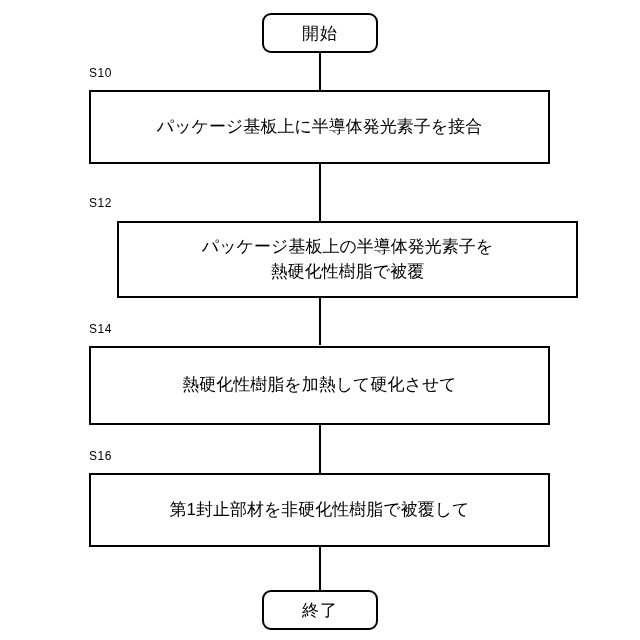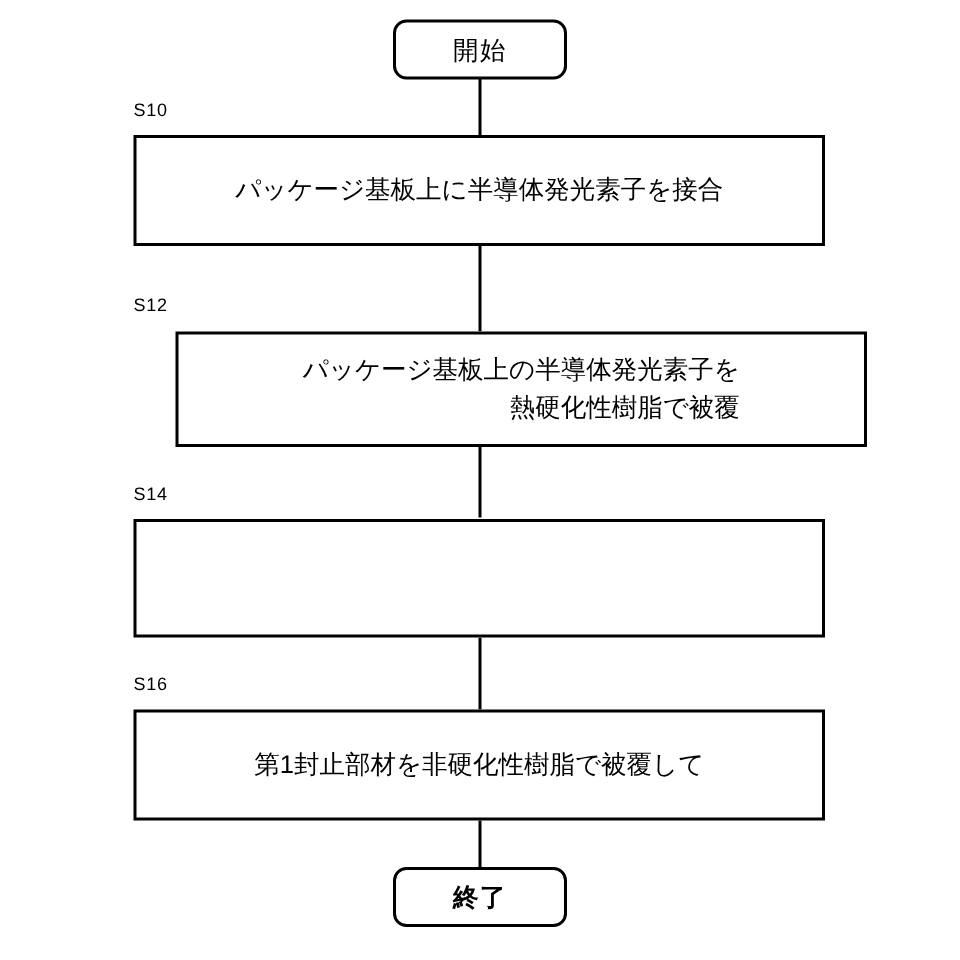--- a/index.html
+++ b/index.html
@@ -41,21 +41,20 @@
     align-items: center;
     justify-content: center;
     text-align: center;
     font-size: 17px;
     color: #000000;
     line-height: 1.45;
     padding: 4px 10px;
   }
   .process .line2 {
     display: block;
-    text-align: right;
   }
   
   .step-label {
     position: absolute;
     font-size: 12px;
     color: #000000;
     letter-spacing: 0.5px;
     white-space: nowrap;
   }
   
@@ -95,27 +94,28 @@
   <div class="process" style="left:89px; top:221px; width:461px; height:77px;margin-left:28px;">
     <div>
       <span>パッケージ基板上の半導体発光素子を</span>
       <span class="line2">熱硬化性樹脂で被覆</span>
     </div>
   </div>
 
   <div class="step-label" style="left:89px; top:322px;">S14</div>
   <div class="process" style="left:89px; top:346px; width:461px; height:79px;">
     <div>
+      <span>熱硬化性樹脂を加熱して硬化させて</span>
     </div>
   </div>
 
   <div class="step-label" style="left:89px; top:449px;">S16</div>
   <div class="process" style="left:89px; top:473px; width:461px; height:74px;">
     <div>
       <span>第1封止部材を非硬化性樹脂で被覆して</span>
     </div>
   </div>
 
-  <div class="terminator" style="left:262px; top:578px; width:116px; height:40px;font-weight:bold;">
+  <div class="terminator" style="left:262px; top:590px; width:116px; height:40px;">
     <span>終了</span>
   </div>
 
 </div>
 
 </body></html>

